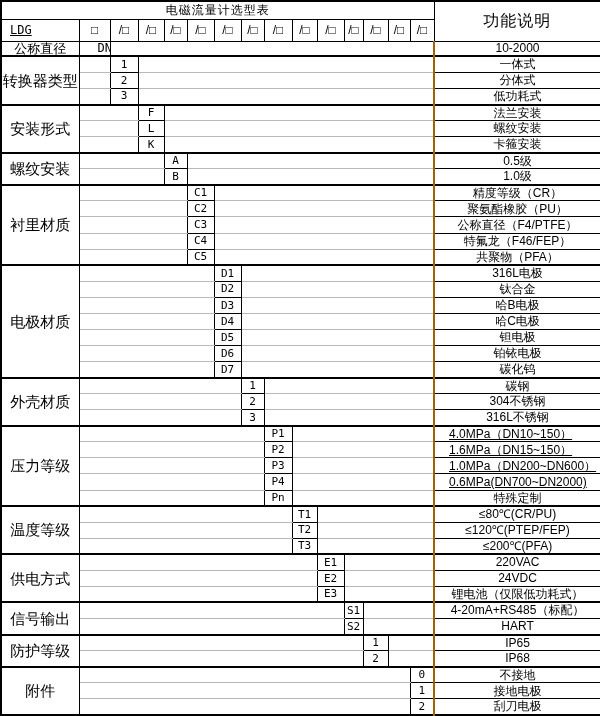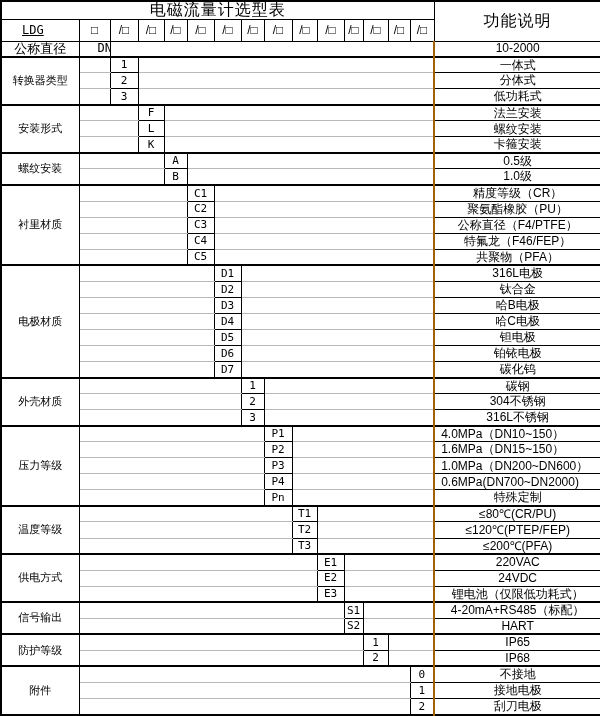--- a/index.html
+++ b/index.html
@@ -14,30 +14,30 @@
   td{
     padding:0;margin:0;
     font-size:12px;line-height:1.05;
     text-align:center;vertical-align:middle;
     overflow:hidden;white-space:nowrap;
   }
   tr.r-title{height:18px;}
   tr.r-ldg{height:22px;}
   tr.r-dn{height:15px;}
   tbody tr{height:16px;}
-  .title-cell{font-size:16px;border-bottom:1px solid #000;border-right:1px solid #000;letter-spacing:1px;}
+  .title-cell{font-size:12px;border-bottom:1px solid #000;border-right:1px solid #000;letter-spacing:1px;}
   .func-header{font-size:16px;border-left:1px solid #000;border-bottom:1px solid #000;letter-spacing:1px;}
-  .ldg-cell{text-align:left;padding-left:20px;border-bottom:1px solid #000;font-family:"DejaVu Sans Mono",monospace;text-decoration:underline;}
+  .ldg-cell{text-align:left;padding-left:8px;border-bottom:1px solid #000;font-family:"DejaVu Sans Mono",monospace;text-decoration:underline;}
   .box-cell{border:1px solid #000;font-size:12px;}
   .dn-label{border-right:1px solid #000;font-size:13px;text-align:center;}
   .dn-code{text-align:left;padding-left:18px;border-right:1px solid #000;font-family:"DejaVu Sans Mono",monospace;}
-  .sec-label{border-right:1px solid #000;font-size:11px;}
+  .sec-label{border-right:1px solid #000;font-size:15px;}
   .code-cell{border:1px solid #000;font-family:"DejaVu Sans Mono",monospace;font-size:11px;}
   .func-cell{border-left:2px solid #a16207;border-bottom:1px solid #000;}
-  .func-cell.left{text-align:left;padding-left:6px;}
+  .func-cell.left{text-align:left;padding-left:14px;text-decoration:underline;}
   .filler{border:0;}
   .filler.rl{border-bottom:1px solid #b9b9b9;}
   tr.sec-first td{border-top:2px solid #000;}
 </style>
 </head>
 <body>
 
 <div class="page">
 <table class="sel">
   <colgroup>

